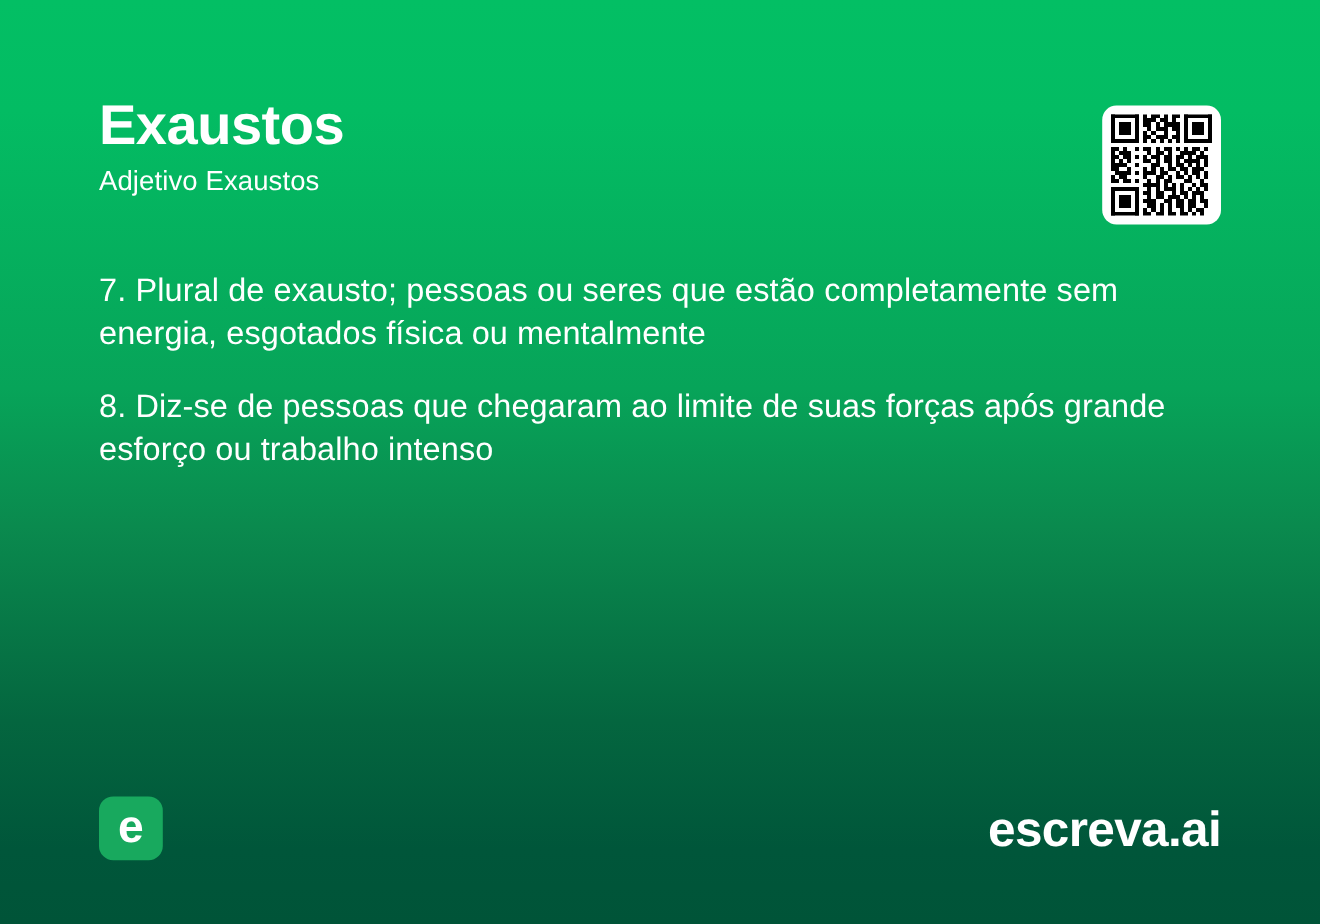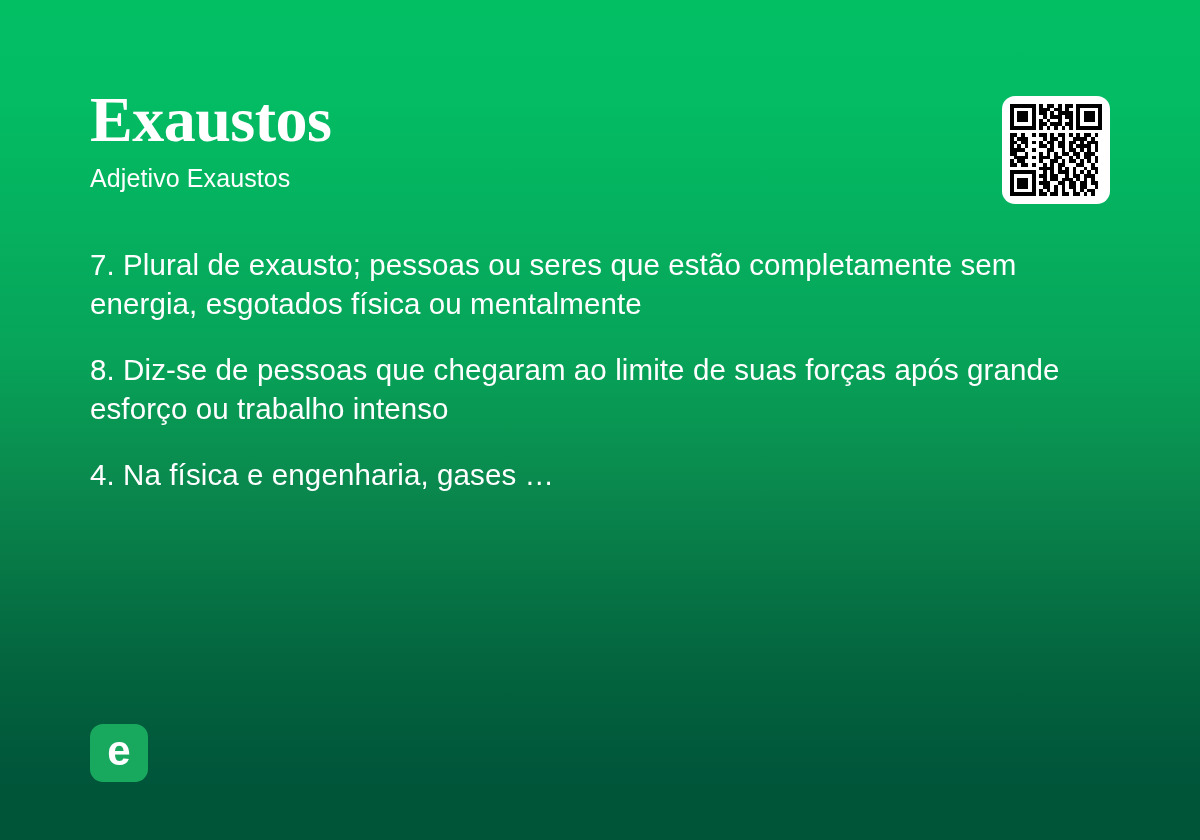--- a/index.html
+++ b/index.html
@@ -34,26 +34,25 @@
   
   .header {
     position: absolute;
     top: 88px;
     left: 90px;
     right: 90px;
     height: 120px;
   }
 
   .word-title {
-    font-size: 64px;
+    font-size: 51px;
     font-weight: 700;
     color: #ffffff;
     letter-spacing: -0.5px;
     line-height: 1.0;
-    font-family: Liberation Serif, serif;
   }
 
   .word-class {
     margin-top: 13px;
     font-size: 25px;
     font-weight: 400;
     color: #ffffff;
     letter-spacing: 0.1px;
     line-height: 1.1;
   }
@@ -326,22 +325,22 @@
           <rect x="18" y="24" width="1" height="1"></rect>
         <rect x="20" y="24" width="1" height="1"></rect>
           <rect x="22" y="24" width="1" height="1"></rect>
       </g>
     </svg>
   </div>
 
   <div class="definitions">
     <p class="definition">7. Plural de exausto; pessoas ou seres que estão completamente sem energia, esgotados física ou mentalmente</p>
     <p class="definition">8. Diz-se de pessoas que chegaram ao limite de suas forças após grande esforço ou trabalho intenso</p>
-    <p class="definition">4. Na física e engenharia, gases …</p>
   </div>
 
   <div class="footer">
     <div class="logo-mark">
       <span>e</span>
     </div>
+    <div class="brand">escreva.ai</div>
   </div>
 
 </div>
 
 </body></html>

